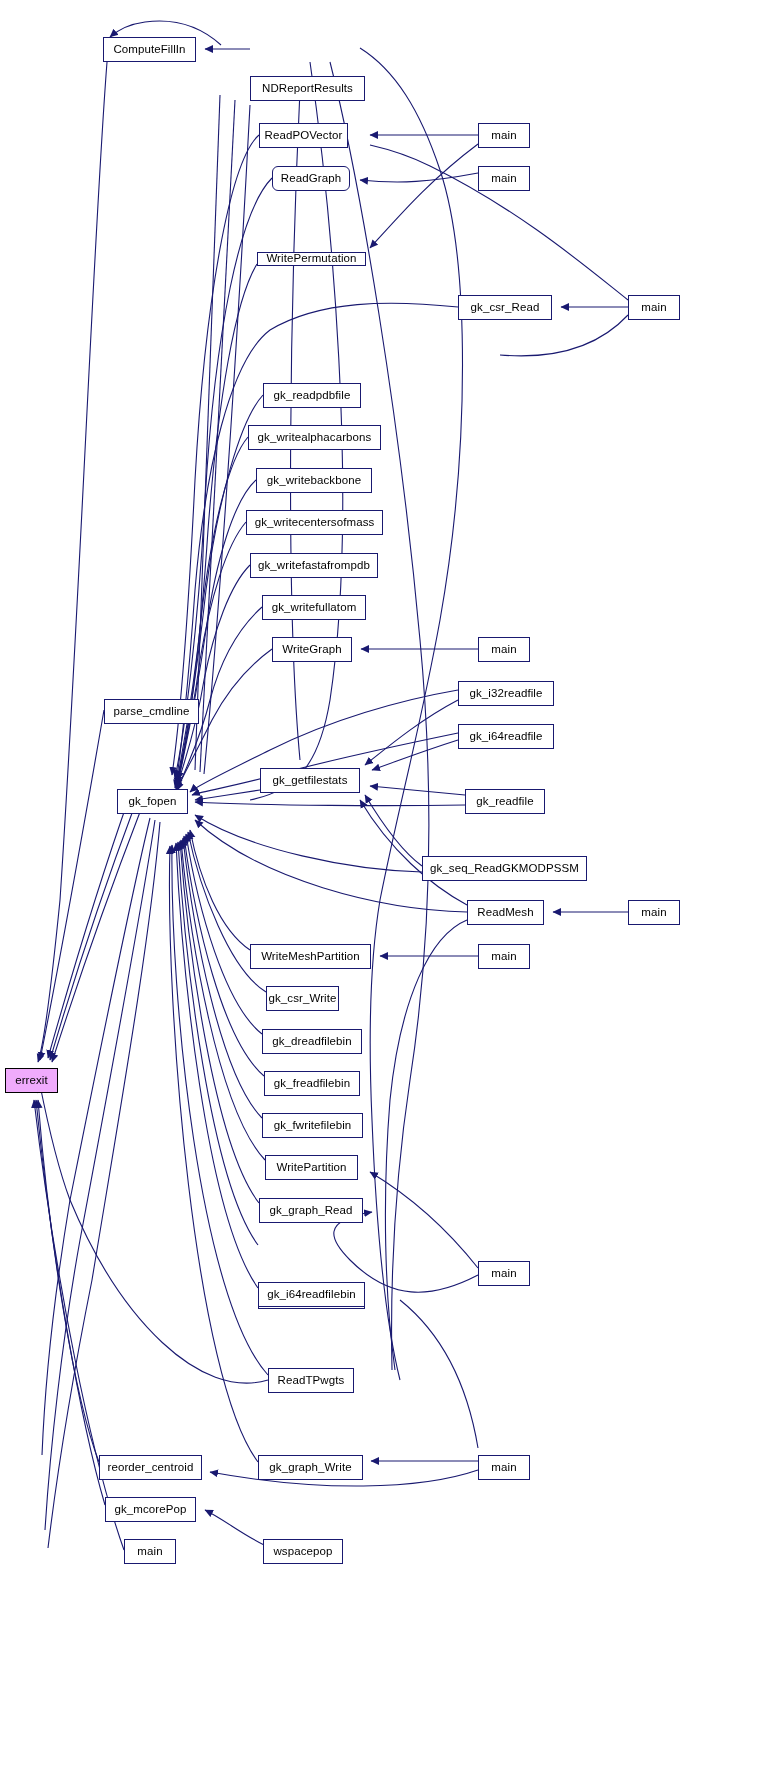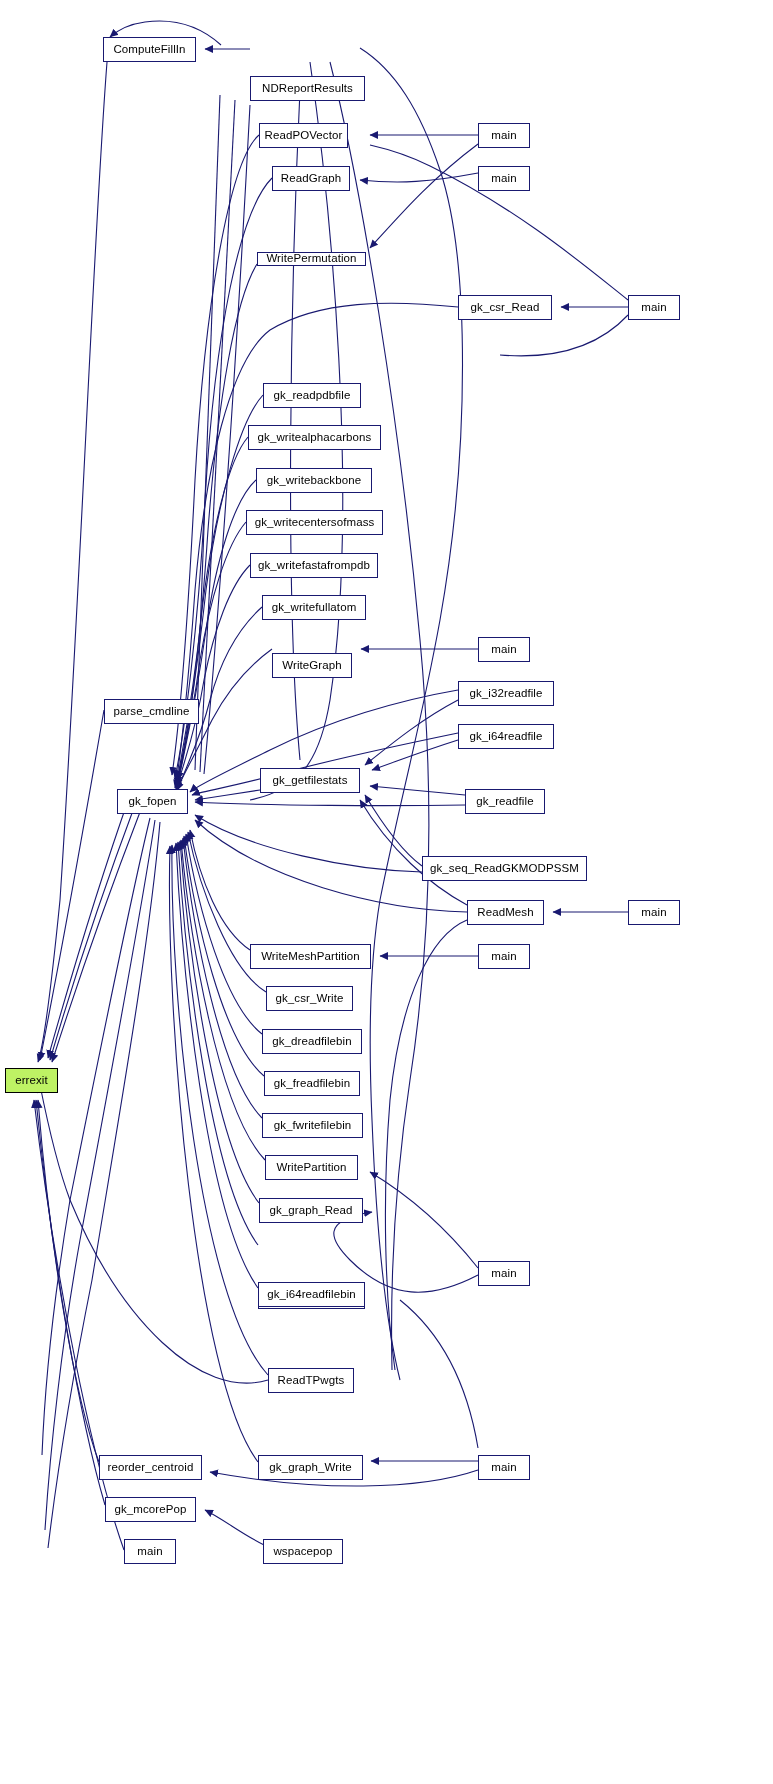--- a/index.html
+++ b/index.html
@@ -21,21 +21,21 @@
     font-size:11.5px;
     line-height:1;
     display:flex;
     align-items:center;
     justify-content:center;
     white-space:nowrap;
     letter-spacing:0.1px;
     height:25px;
   }
   .node.highlight{
-    background:#bef264;
+    background:#f0abfc;
     border:1px solid #000000;
   }
 </style>
 </head>
 <body>
 
 <div id="canvas">
 
   <svg id="edges" viewBox="0 0 773 1784" xmlns="http://www.w3.org/2000/svg">
     <defs>
@@ -130,45 +130,45 @@
       <path d="M220,95 C210,350 200,600 195,770"></path>
       <path d="M235,100 C222,360 210,620 200,772"></path>
       <path d="M250,105 C236,370 218,630 204,774"></path>
     </g>
   </svg>
 
 <div class="node" style="left: 103px; top: 37px; width: 93px; height: 25px;">ComputeFillIn</div>
     <div class="node" style="left: 250px; top: 37px; width: 115px; height: 25px; margin-top: 39px;">NDReportResults</div>
     <div class="node" style="left: 259px; top: 123px; width: 89px; height: 25px;">ReadPOVector</div>
     <div class="node" style="left: 478px; top: 123px; width: 52px; height: 25px;">main</div>
-    <div class="node" style="left: 272px; top: 166px; width: 78px; height: 25px;">ReadGraph</div>
+    <div class="node" style="left: 272px; top: 166px; width: 78px; height: 25px; border-radius: 6px;">ReadGraph</div>
     <div class="node" style="left: 478px; top: 166px; width: 52px; height: 25px;">main</div>
     <div class="node" style="left: 257px; top: 252px; width: 109px; height: 14px;">WritePermutation</div>
     <div class="node" style="left: 458px; top: 295px; width: 94px; height: 25px;">gk_csr_Read</div>
     <div class="node" style="left: 628px; top: 295px; width: 52px; height: 25px;">main</div>
     <div class="node" style="left: 263px; top: 383px; width: 98px; height: 25px;">gk_readpdbfile</div>
     <div class="node" style="left: 248px; top: 425px; width: 133px; height: 25px;">gk_writealphacarbons</div>
     <div class="node" style="left: 256px; top: 468px; width: 116px; height: 25px;">gk_writebackbone</div>
     <div class="node" style="left: 246px; top: 510px; width: 137px; height: 25px;">gk_writecentersofmass</div>
     <div class="node" style="left: 250px; top: 553px; width: 128px; height: 25px;">gk_writefastafrompdb</div>
     <div class="node" style="left: 262px; top: 595px; width: 104px; height: 25px;">gk_writefullatom</div>
-    <div class="node" style="left: 272px; top: 637px; width: 80px; height: 25px; margin-top: 16px;">WriteGraph</div>
+    <div class="node" style="left: 272px; top: 637px; width: 80px; height: 25px;">WriteGraph</div>
     <div class="node" style="left: 478px; top: 637px; width: 52px; height: 25px;">main</div>
     <div class="node" style="left: 458px; top: 681px; width: 96px; height: 25px;">gk_i32readfile</div>
     <div class="node" style="left: 104px; top: 699px; width: 95px; height: 25px;">parse_cmdline</div>
     <div class="node" style="left: 458px; top: 724px; width: 96px; height: 25px;">gk_i64readfile</div>
     <div class="node" style="left: 260px; top: 768px; width: 100px; height: 25px;">gk_getfilestats</div>
     <div class="node" style="left: 465px; top: 789px; width: 80px; height: 25px;">gk_readfile</div>
     <div class="node" style="left: 117px; top: 789px; width: 71px; height: 25px;">gk_fopen</div>
     <div class="node" style="left: 422px; top: 856px; width: 165px; height: 25px;">gk_seq_ReadGKMODPSSM</div>
     <div class="node" style="left: 467px; top: 900px; width: 77px; height: 25px;">ReadMesh</div>
     <div class="node" style="left: 628px; top: 900px; width: 52px; height: 25px;">main</div>
     <div class="node" style="left: 250px; top: 944px; width: 121px; height: 25px;">WriteMeshPartition</div>
     <div class="node" style="left: 478px; top: 944px; width: 52px; height: 25px;">main</div>
-    <div class="node" style="left: 266px; top: 986px; width: 87px; height: 25px;">gk_csr_Write</div>
+    <div class="node" style="left: 266px; top: 986px; width: 73px; height: 25px;">gk_csr_Write</div>
     <div class="node" style="left: 262px; top: 1029px; width: 100px; height: 25px;">gk_dreadfilebin</div>
     <div class="node" style="left: 264px; top: 1071px; width: 96px; height: 25px; text-align: right;">gk_freadfilebin</div>
     <div class="node highlight" style="left: 5px; top: 1068px; width: 53px; height: 25px;">errexit</div>
     <div class="node" style="left: 262px; top: 1113px; width: 101px; height: 25px;">gk_fwritefilebin</div>
     <div class="node" style="left: 265px; top: 1155px; width: 93px; height: 25px;">WritePartition</div>
     <div class="node" style="left: 259px; top: 1198px; width: 104px; height: 25px;">gk_graph_Read</div>
     <div class="node" style="left: 258px; top: 1240px; width: 107px; height: 25px; margin-top: 44px;">gk_i32readfilebin</div>
     <div class="node" style="left: 478px; top: 1261px; width: 52px; height: 25px;">main</div>
     <div class="node" style="left: 258px; top: 1282px; width: 107px; height: 25px;">gk_i64readfilebin</div>
     <div class="node" style="left: 268px; top: 1368px; width: 86px; height: 25px;">ReadTPwgts</div>

